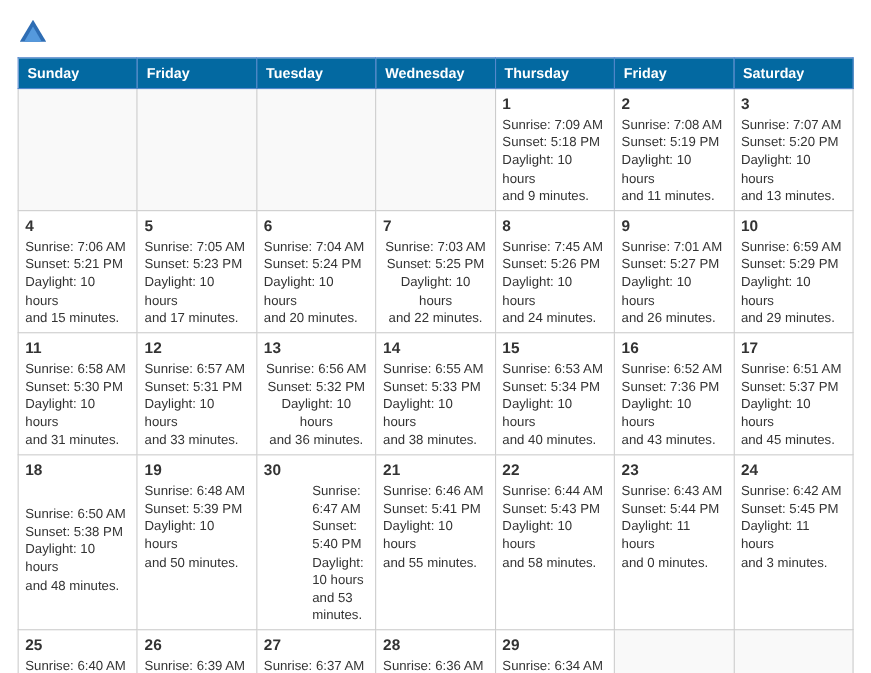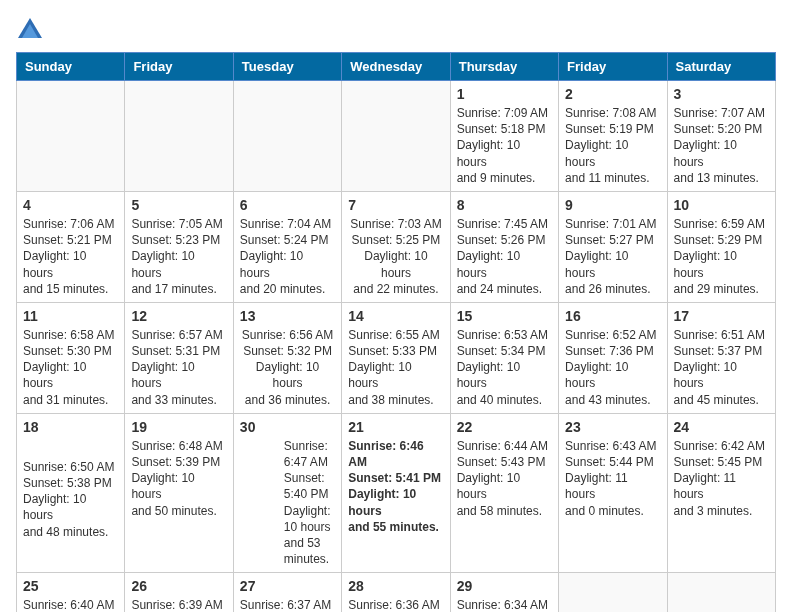--- a/index.html
+++ b/index.html
@@ -260,21 +260,21 @@
         </td>
         <td>
           <span class="day-number">30</span>
           <div class="day-info" style="white-space: pre-line; margin-left: 44px;">Sunrise: 6:47 AM
 Sunset: 5:40 PM
 Daylight: 10 hours
 and 53 minutes.</div>
         </td>
         <td>
           <span class="day-number">21</span>
-          <div class="day-info" style="white-space: pre-line; font-weight: bold;">Sunrise: 6:46 AM
+          <div class="day-info" style="white-space: pre-line;">Sunrise: 6:46 AM
 Sunset: 5:41 PM
 Daylight: 10 hours
 and 55 minutes.</div>
         </td>
         <td>
           <span class="day-number">22</span>
           <div class="day-info" style="white-space: pre-line;">Sunrise: 6:44 AM
 Sunset: 5:43 PM
 Daylight: 10 hours
 and 58 minutes.</div>

